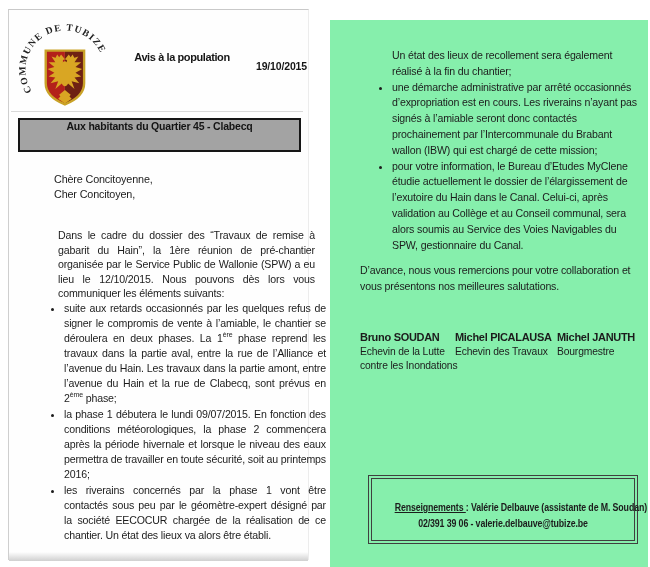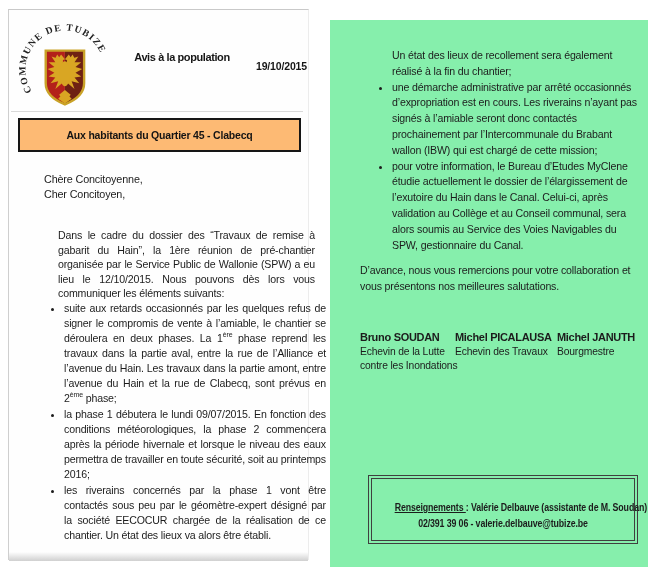--- a/index.html
+++ b/index.html
@@ -29,26 +29,26 @@
   .doc-title{
     position:absolute;left:48px;top:38px;width:250px;text-align:center;
     font-weight:bold;font-size:11px;line-height:19px;color:#161616;letter-spacing:-0.4px;
   }
   .doc-date{
     position:absolute;left:48px;top:50px;width:250px;text-align:right;
     font-weight:bold;font-size:10.5px;color:#161616;
   }
   .banner-box{
     position:absolute;left:9px;top:108px;width:279px;height:30px;
-    border:2px solid #161616;background:#fdba74;
-    display:flex;align-items:center;justify-content:center;
+    border:2px solid #161616;background:#a3a3a3;
+    display:flex;align-items:flex-start;justify-content:center;
   }
   .banner-box span{font-weight:bold;font-size:10.5px;color:#141414;letter-spacing:-0.2px;}
 
-  .salutation{position:absolute;left:35px;top:162px;font-size:10.8px;line-height:15px;}
+  .salutation{position:absolute;left:45px;top:162px;font-size:10.8px;line-height:15px;}
   .intro{
     position:absolute;left:35px;top:218px;width:257px;
     font-size:10.6px;line-height:14.6px;text-align:justify;margin-left:14px;
   }
   .bullets-left{
     position:absolute;left:30px;top:291px;width:262px;margin:0;
     padding:0 0 0 25px;font-size:10.6px;line-height:15px;text-align:justify;
   }
   .bullets-left li{margin:0 0 1px 0;padding:0;}
   sup{font-size:7px;line-height:0;}

